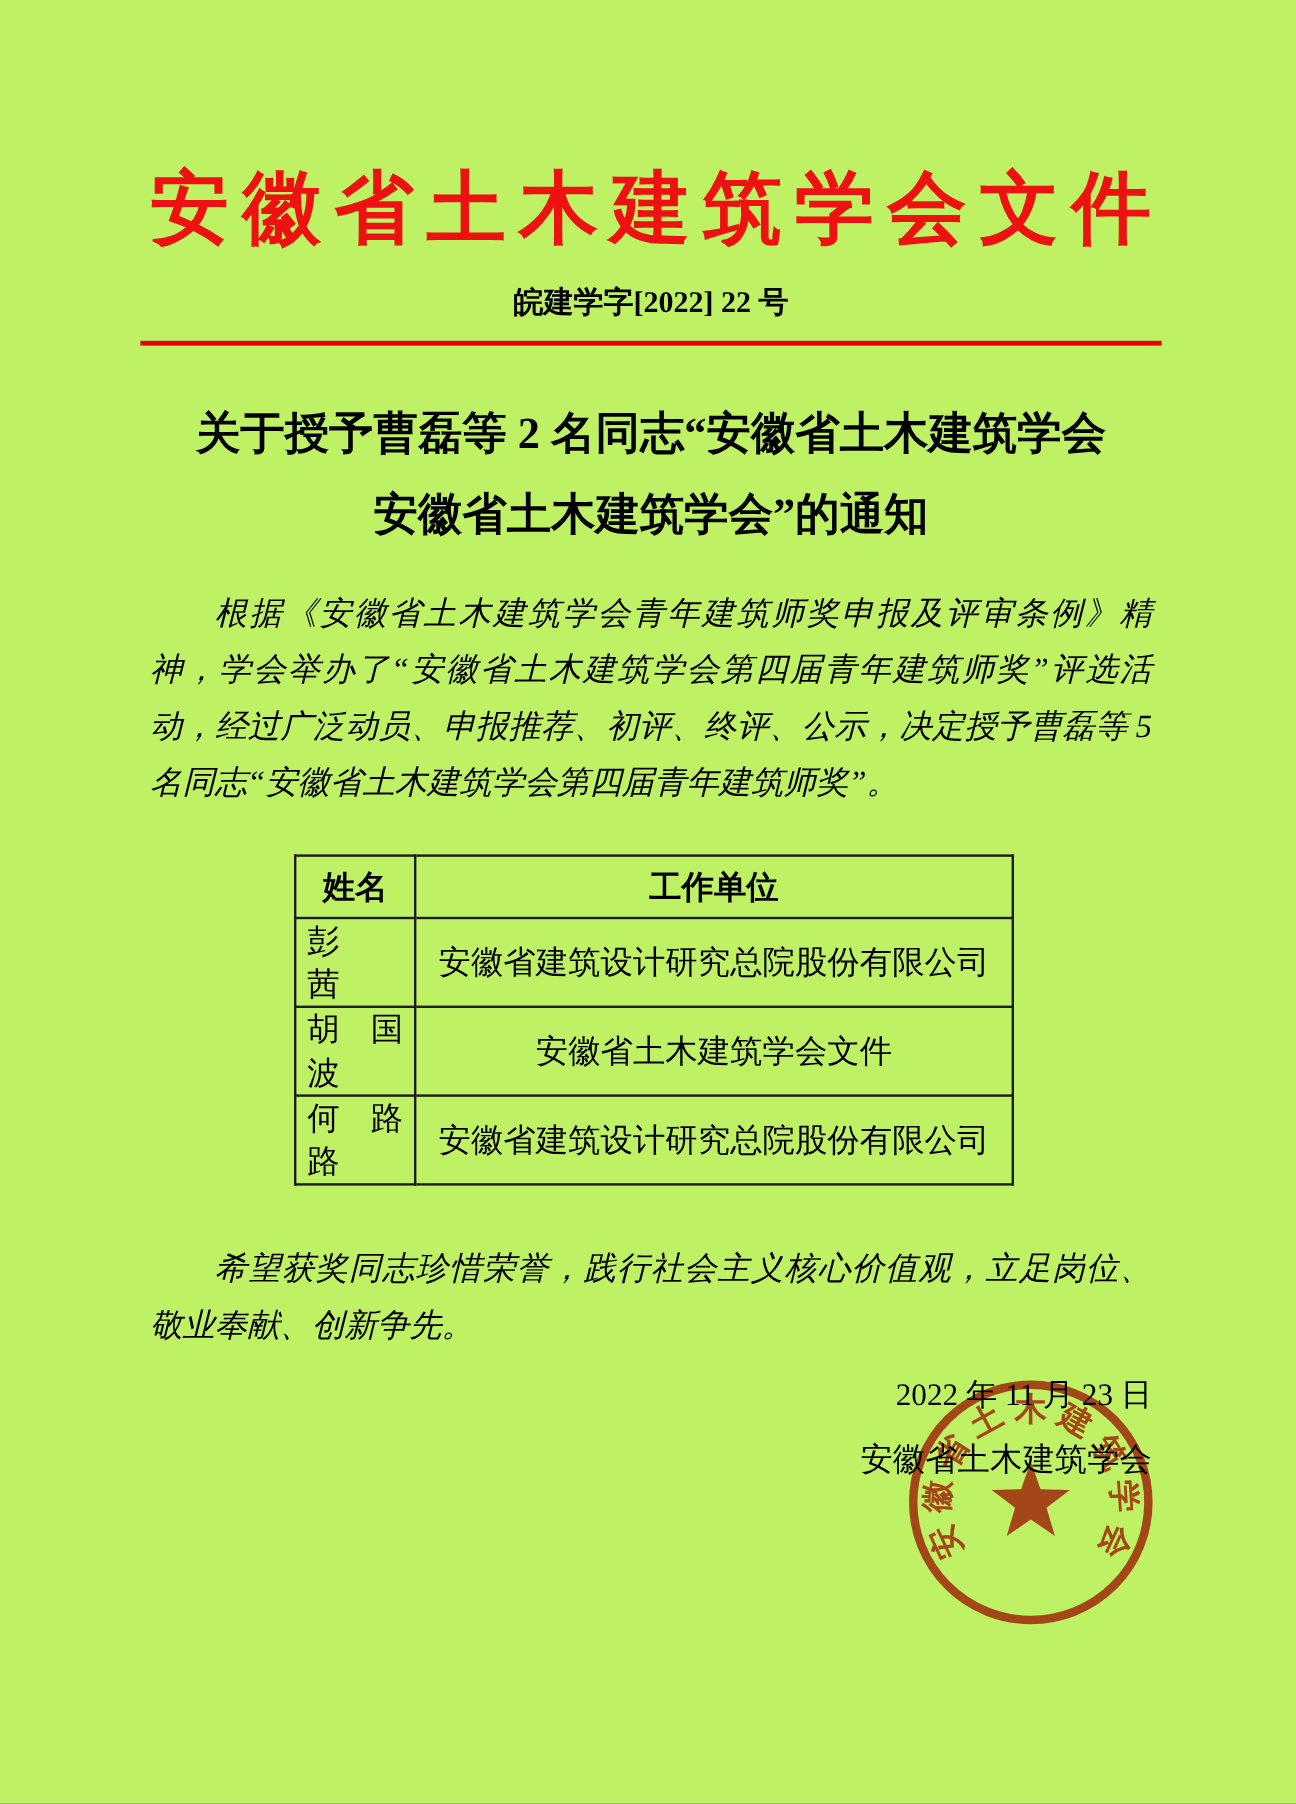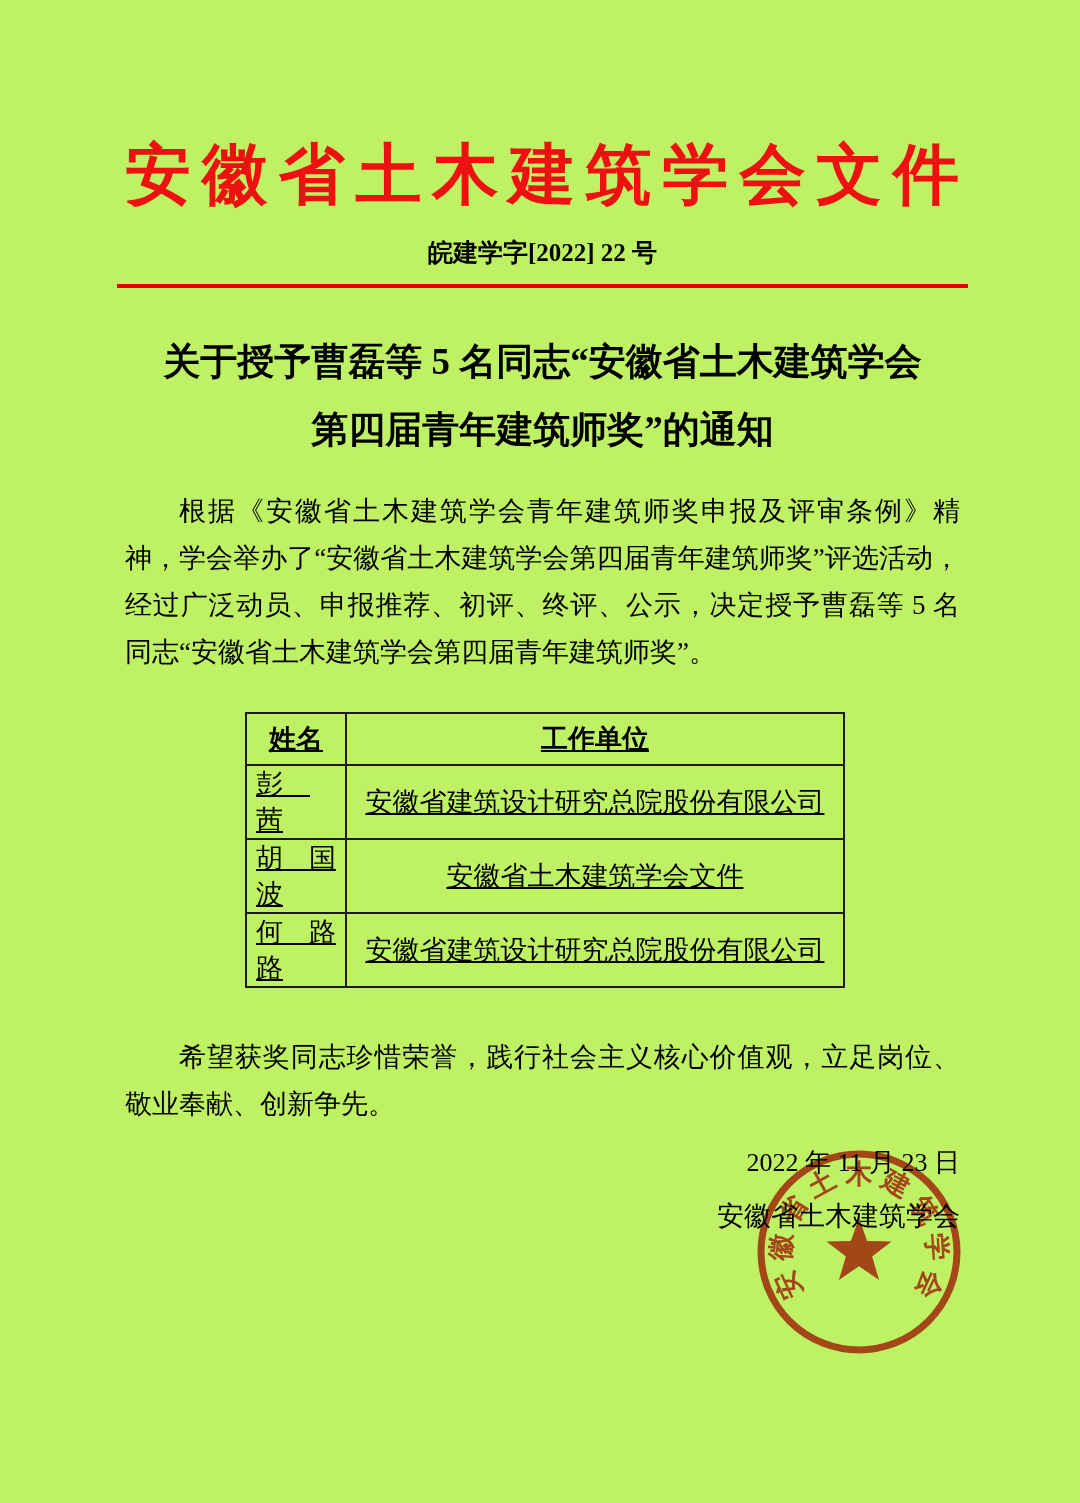--- a/index.html
+++ b/index.html
@@ -52,30 +52,30 @@
     font-size:37px;
     line-height:68px;
     font-weight:bold;
     text-align:center;
   }
   .body-p{
     font-size:27px;
     line-height:47px;
     text-align:justify;
     text-indent:2em;
+    font-style:italic;
   }
   .p1{margin-top:24px;}
   .p2{margin-top:46px;}
   table.awardees{
     margin-top:36px;
     margin-left:120px;
     width:600px;
     border-collapse:collapse;
     font-size:27px;
-    text-decoration:underline;
   }
   table.awardees th, table.awardees td{
     border:2px solid var(--border-black);
     height:52px;
     vertical-align:middle;
   }
   table.awardees th{
     font-weight:bold;
     text-align:center;
   }
@@ -126,22 +126,22 @@
 <div class="page">
   <div class="content">
 
     <div class="red-head">安徽省土木建筑学会文件</div>
 
     <div class="doc-no">皖建学字[2022] 22 号</div>
 
     <div class="red-rule"></div>
 
     <div class="title">
-      <div>关于授予曹磊等 5 名同志“安徽省土木建筑学会</div>
-      <div>第四届青年建筑师奖”的通知</div>
+      <div>关于授予曹磊等 2 名同志“安徽省土木建筑学会</div>
+      <div>安徽省土木建筑学会”的通知</div>
     </div>
 
     <p class="body-p p1">根据《安徽省土木建筑学会青年建筑师奖申报及评审条例》精神，学会举办了“安徽省土木建筑学会第四届青年建筑师奖”评选活动，经过广泛动员、申报推荐、初评、终评、公示，决定授予曹磊等 5 名同志“安徽省土木建筑学会第四届青年建筑师奖”。</p>
 
     <table class="awardees">
       <thead>
         <tr>
           <th>姓名</th>
           <th>工作单位</th>
         </tr>

